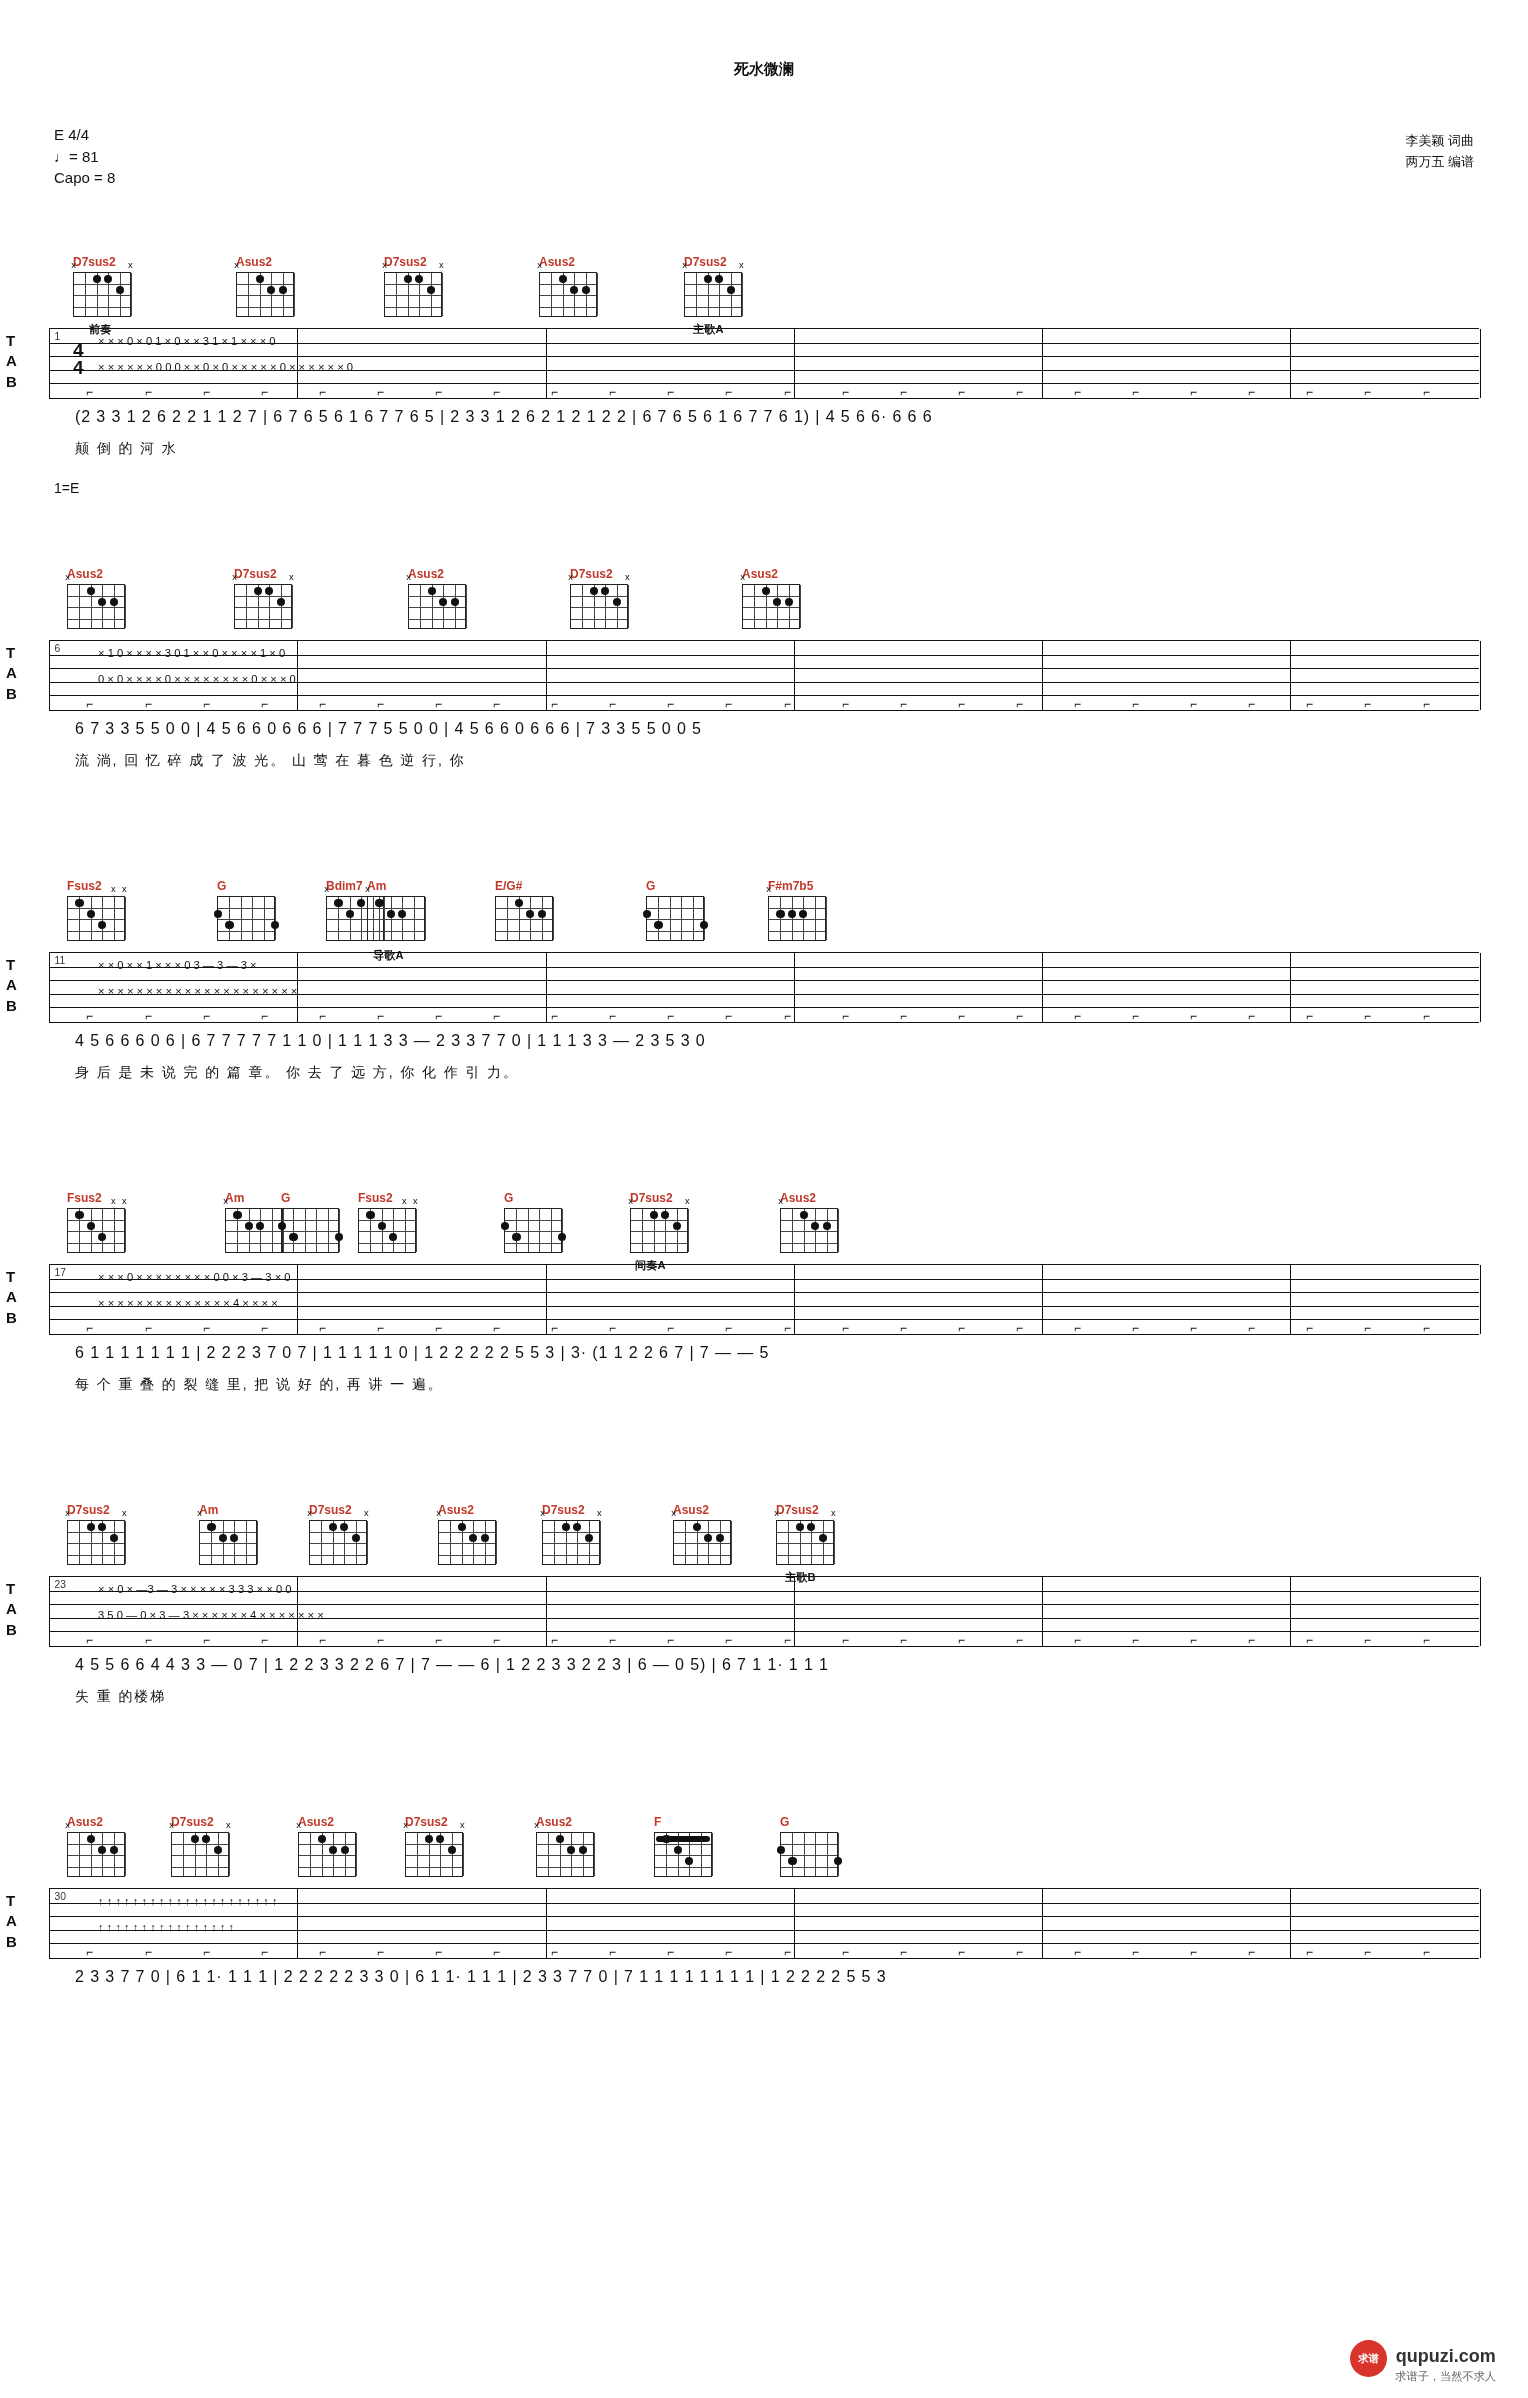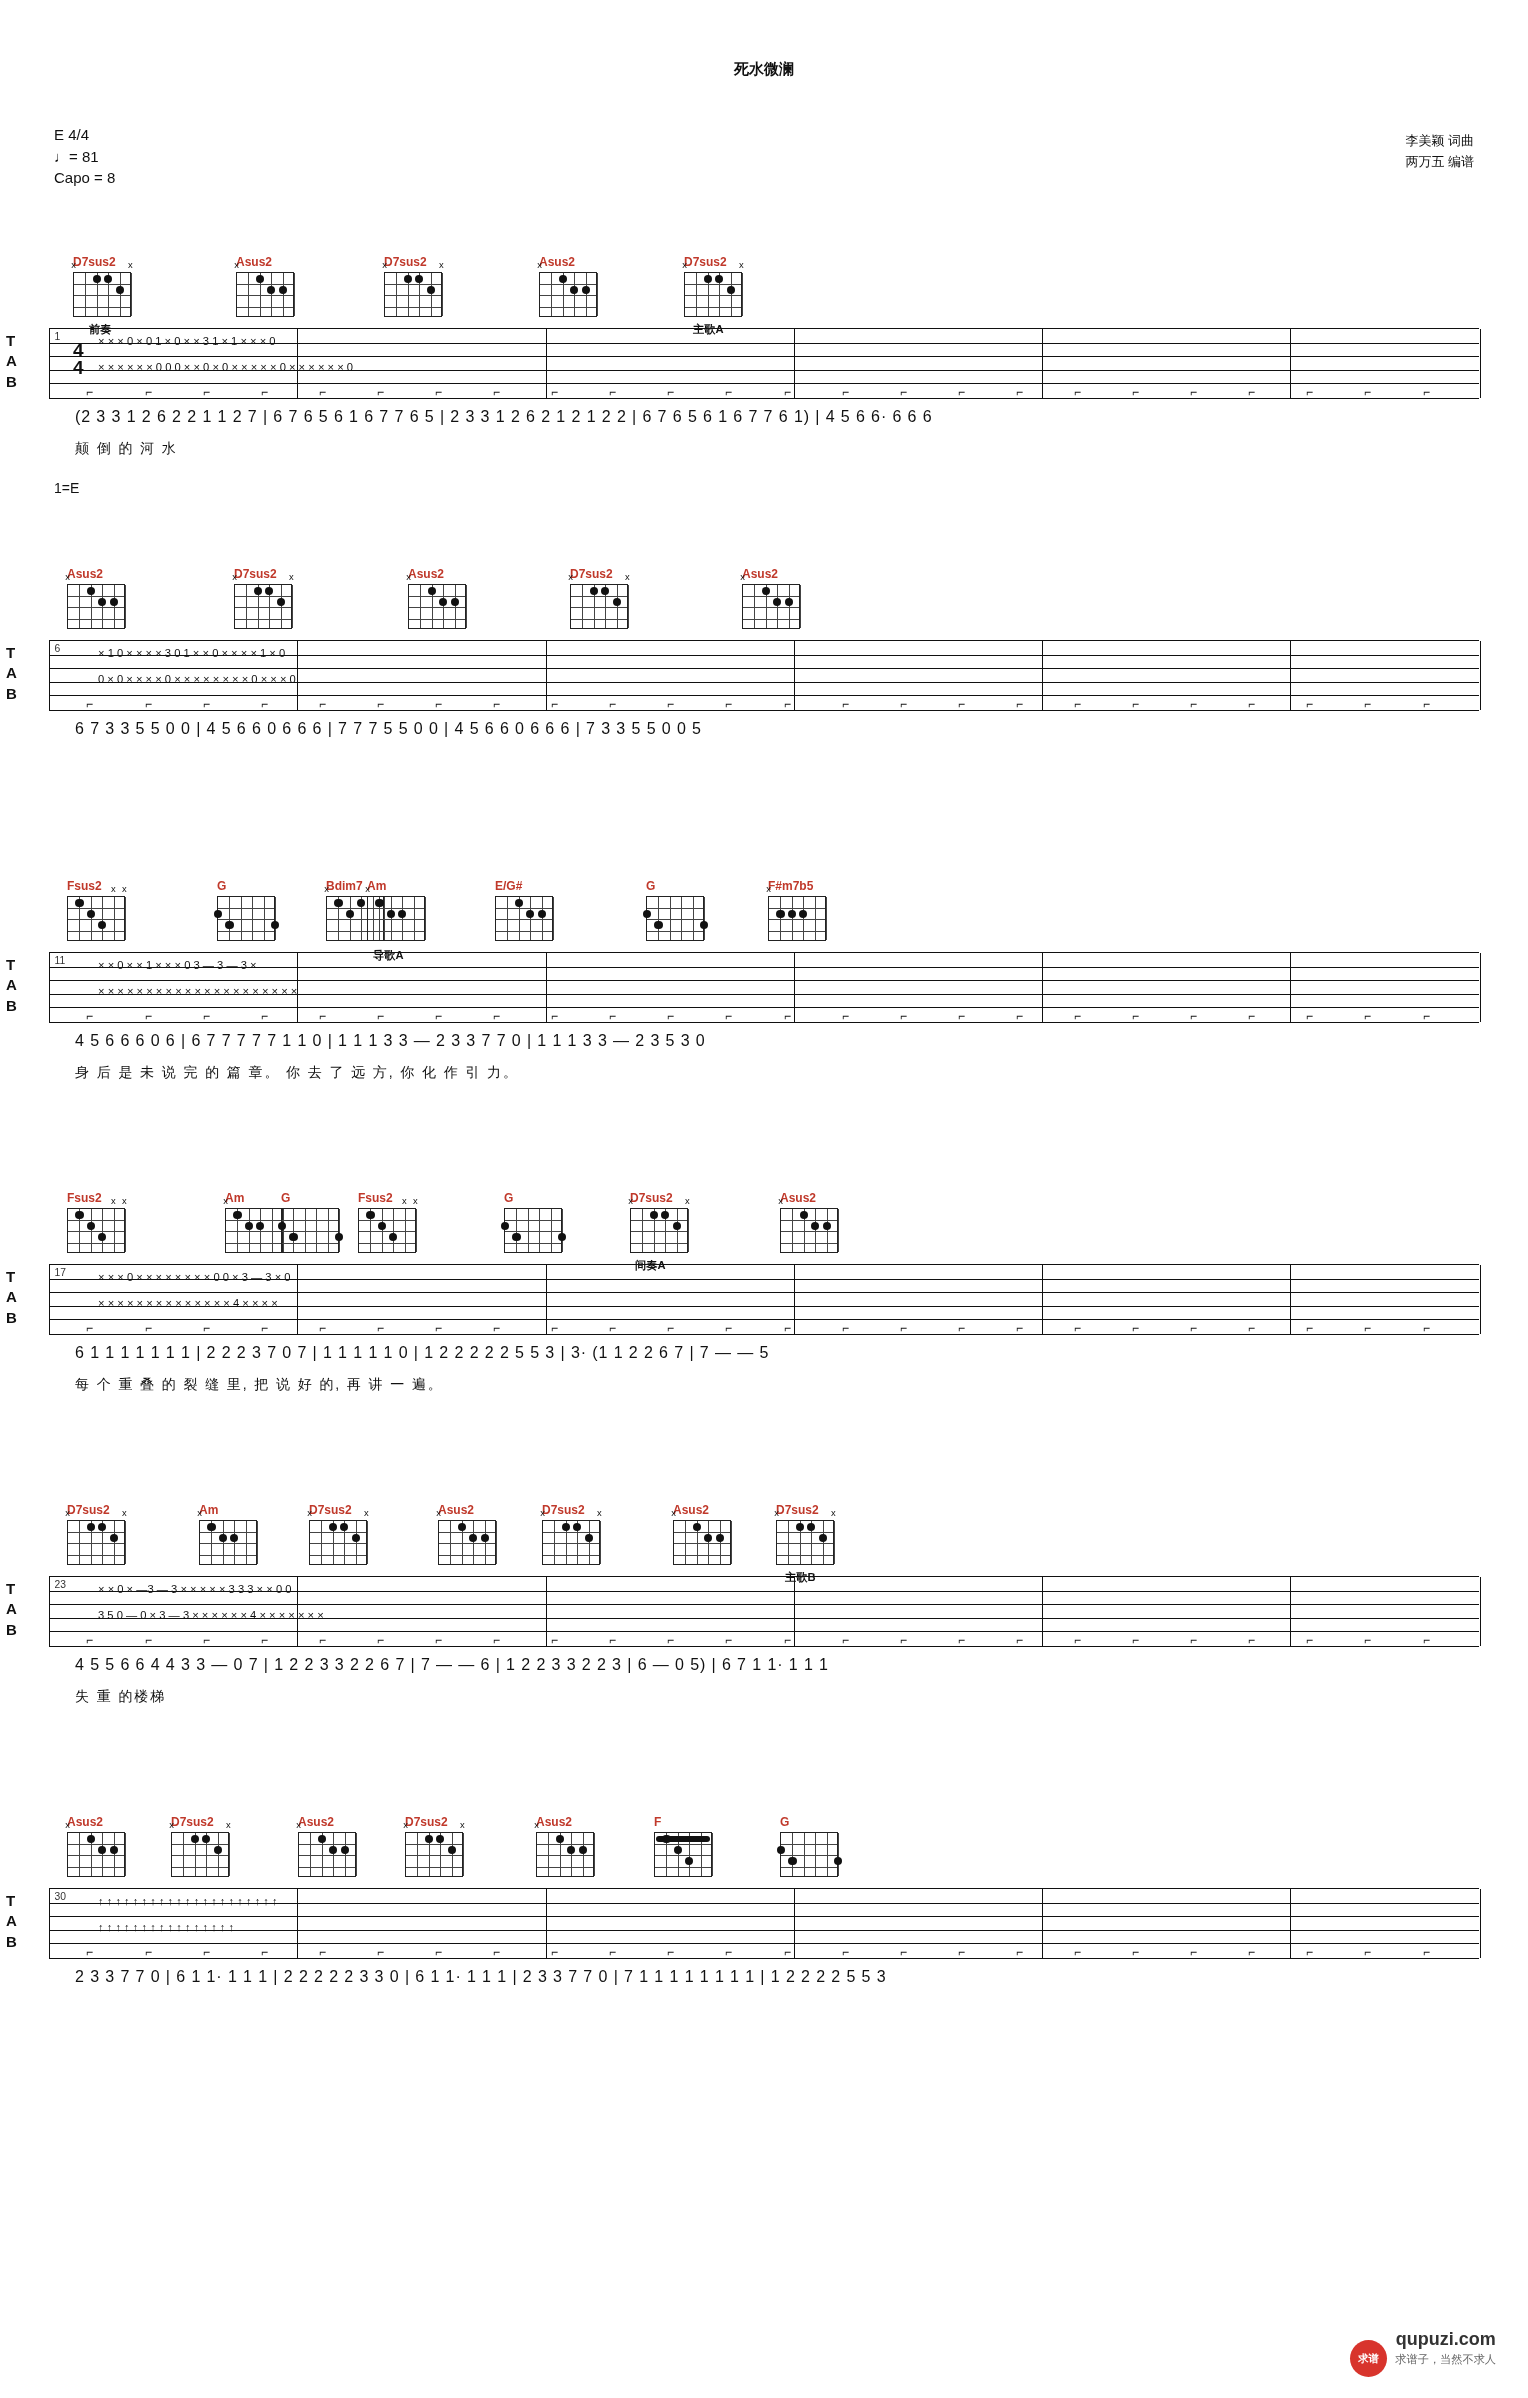--- a/index.html
+++ b/index.html
@@ -8,21 +8,21 @@
 
   
   .title{position:absolute;top:26px;left:0;width:1528px;text-align:center;font-size:25px;font-weight:bold;letter-spacing:1.9px;}
   .subtitle{position:absolute;top:60px;left:0;width:1528px;text-align:center;font-size:15px;font-weight:bold;}
   .meta-left{position:absolute;left:54px;top:124px;font-size:15px;line-height:21.5px;}
   .meta-left div{white-space:nowrap;}
   .meta-right{position:absolute;right:54px;top:131px;font-size:13px;line-height:20.6px;text-align:right;}
   .key-note{position:absolute;left:54px;top:480px;font-size:14px;}
 
   
-  .wm{position:absolute;right:32px;bottom:32px;text-align:center;margin-top:24px;}
+  .wm{position:absolute;right:32px;bottom:15px;text-align:center;margin-top:24px;}
   .wm .wm-main{font-size:18px;font-weight:bold;color:#333;}
   .wm .wm-sub{font-size:11.2px;color:#666;margin-top:1.9px;}
   .wm-circle{position:absolute;right:141px;bottom:22.5px;width:37px;height:37px;border-radius:50%;background:#d8342c;color:#fff;font-size:10.3px;line-height:37px;text-align:center;font-weight:bold;}
 
   
   .system{position:absolute;left:0;width:1528px;}
   .chords{position:relative;height:73px;}
   .chordbox{position:absolute;top:0;width:67px;}
   .chordname{font-size:12px;color:#c0392b;font-weight:bold;margin-bottom:2.8px;white-space:nowrap;}
   .grid{position:relative;width:58px;height:45px;border:0.9px solid #222;border-top:1.9px solid #222;box-sizing:border-box;}
@@ -352,20 +352,23 @@
           <div class="slash" style="left: 1083px; top: 56px;">⌐</div>
           <div class="slash" style="left: 1141px; top: 56px;">⌐</div>
           <div class="slash" style="left: 1199px; top: 56px;">⌐</div>
           <div class="slash" style="left: 1257px; top: 56px;">⌐</div>
           <div class="slash" style="left: 1315px; top: 56px;">⌐</div>
           <div class="slash" style="left: 1374px; top: 56px;">⌐</div>
         </div>
         <div class="notes">
           <div class="noteline">6 7 3 3 5 5 0 0 | 4 5 6 6   0 6 6 6 | 7 7 7 5 5 0 0 | 4 5 6 6   0 6 6 6 | 7 3 3 5 5 0 0 5</div>
         </div>
+        <div class="lyrics">
+          <div class="lyricline">流 淌,              回 忆    碎 成 了  波 光。        山 莺      在 暮 色  逆 行,          你</div>
+        </div>
       </div>
       <div class="system" style="top: 879px;">
         <div class="chords">
           <div class="chordbox" style="left: 67px;">
             <div class="chordname">Fsus2</div>
             <div class="grid">
               <div class="v" style="left: 11.4px;"></div>
               <div class="v" style="left: 23px;"></div>
               <div class="v" style="left: 34px;"></div>
               <div class="v" style="left: 46px;"></div>

